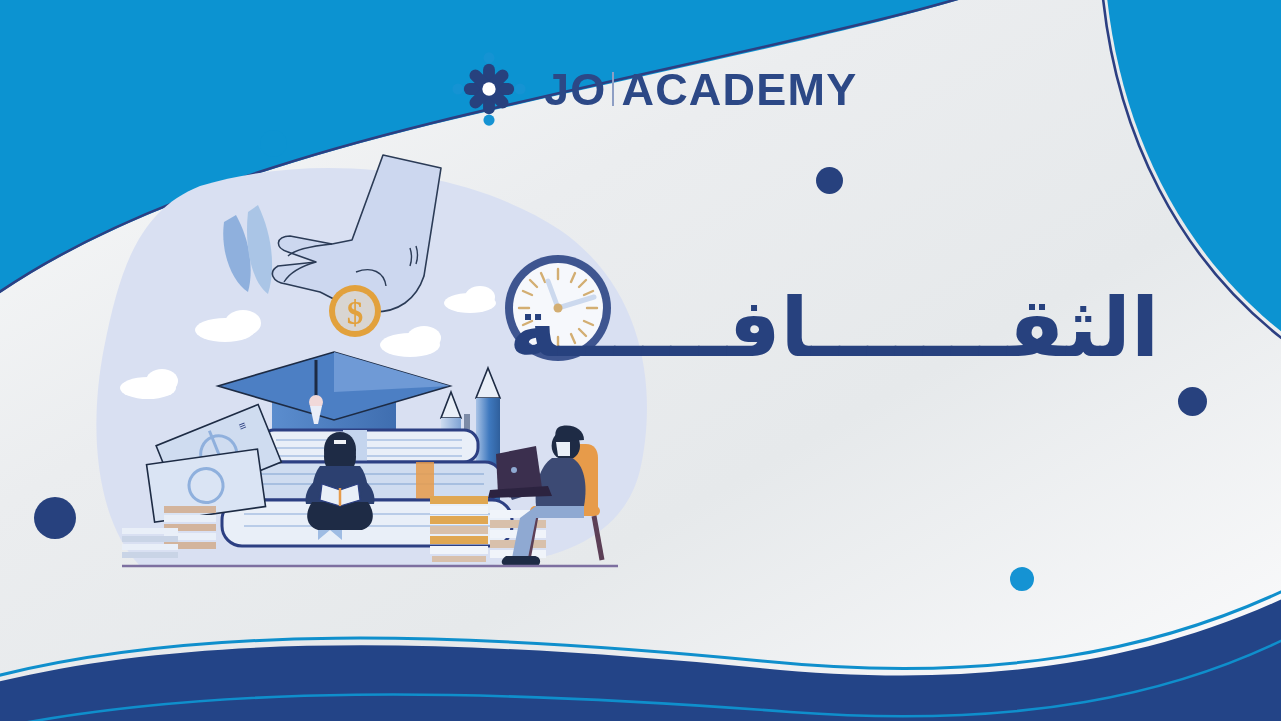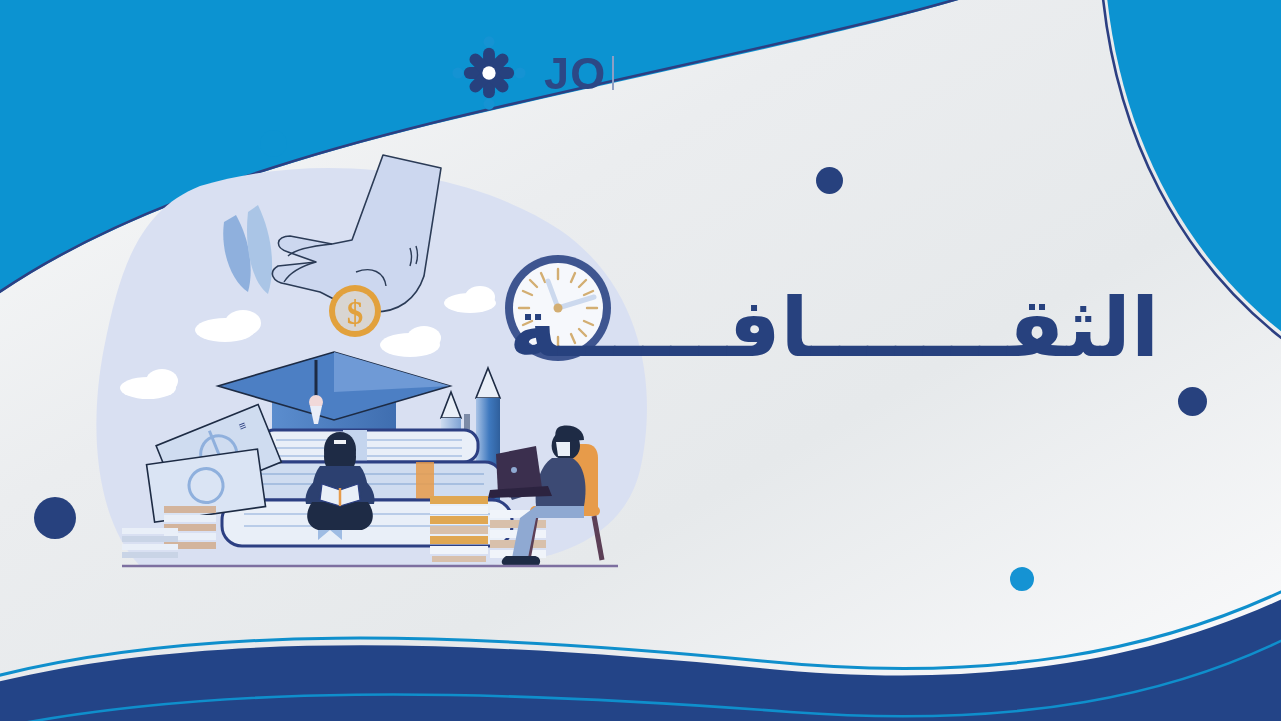--- a/index.html
+++ b/index.html
@@ -16,21 +16,21 @@
     height: 721px;
     overflow: hidden;
     background: linear-gradient(118deg, #f7f8f9 0%, #eceef0 38%, #e7eaec 58%, #f4f5f6 86%, #fbfbfc 100%);
   }
   .layer { position: absolute; top: 0; left: 0; width: 1281px; height: 721px; }
   .layer svg { display: block; width: 1281px; height: 721px; }
 
   
   #brand {
     position: absolute;
-    left: 452px; top: 36px;
+    left: 452px; top: 52px;
     display: flex;
     align-items: center;
     gap: 18px;
     z-index: 40;
   }
   #brand-mark { width: 74px; height: 74px; flex: 0 0 auto; }
   #brand-mark svg { display:block; width: 74px; height: 74px; }
   #brand-word {
     display: flex;
     align-items: center;
@@ -348,20 +348,21 @@
           <circle cx="50" cy="8" r="7.5"></circle>
           <circle cx="50" cy="92" r="7.5"></circle>
           <circle cx="8" cy="50" r="7.5"></circle>
           <circle cx="92" cy="50" r="7.5"></circle>
         </g>
       </svg>
     </div>
     <div id="brand-word">
       <span class="seg">JO</span>
       <span class="divider"></span>
+      <span class="seg">ACADEMY</span>
     </div>
   </div>
 
   <div id="headline">
     <span class="hl-line">الثقـــــــافــــــة</span>
   </div>
 
 </div>
 
 </body></html>

